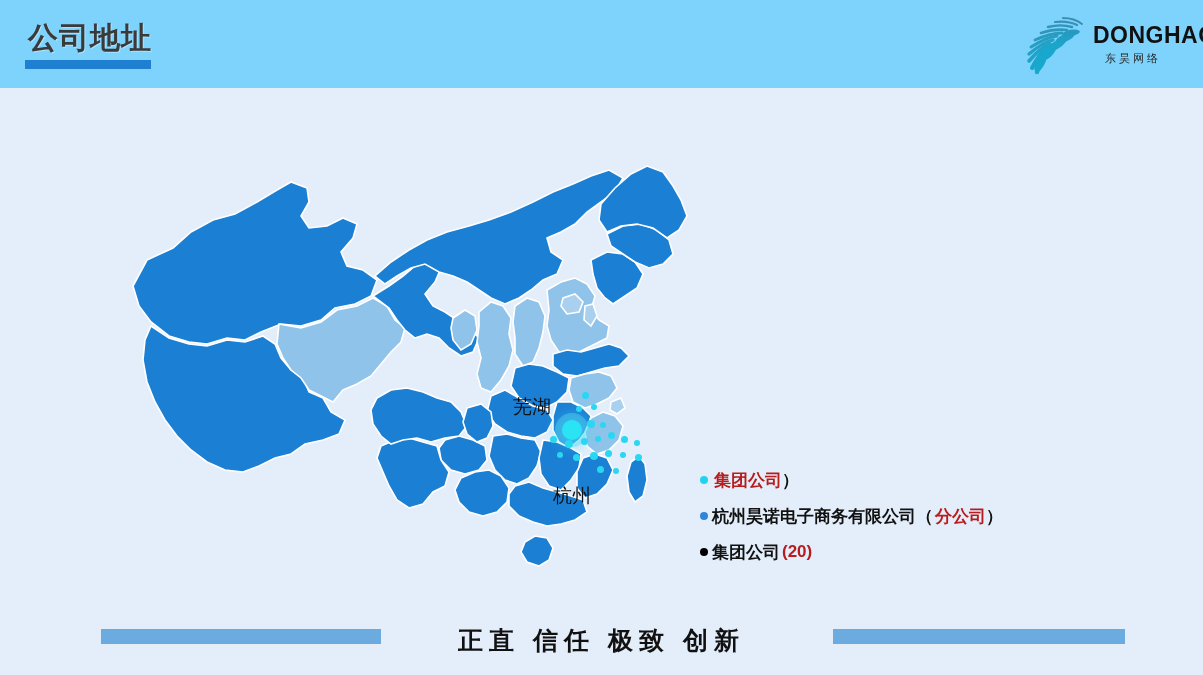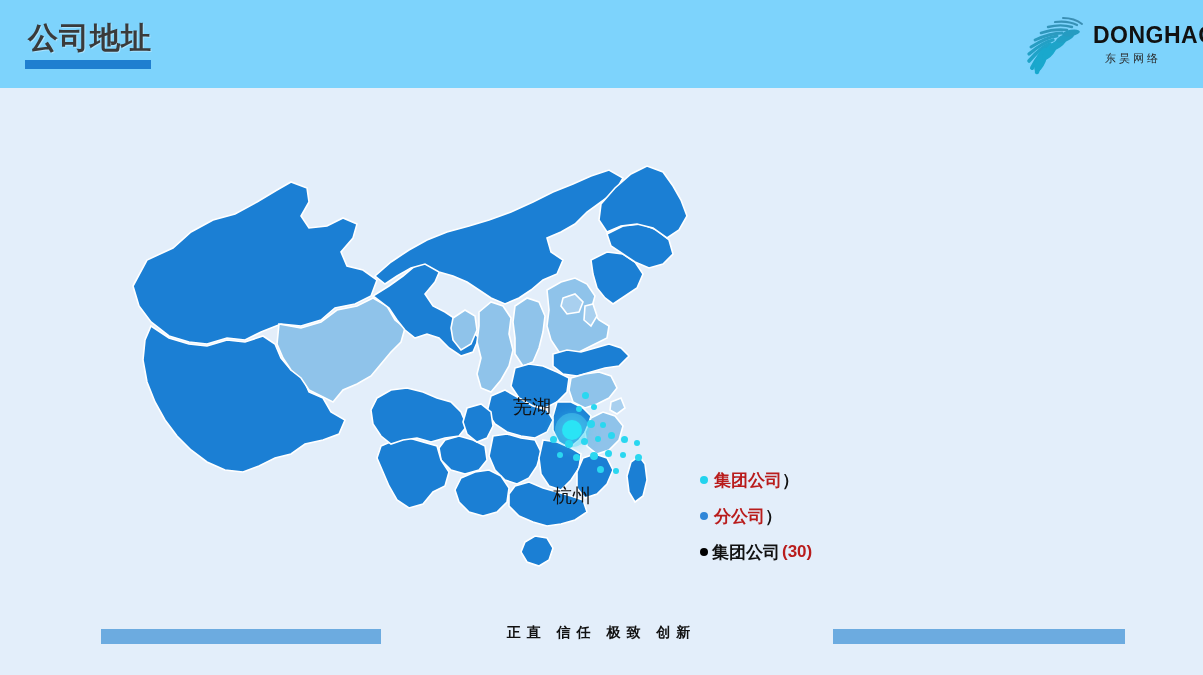--- a/index.html
+++ b/index.html
@@ -68,21 +68,21 @@
   .legend-bullet{
     width:8px;height:8px;border-radius:50%;margin-right:4px;flex:0 0 auto;
   }
   .legend-tag{color:#b91c1c;margin-left:2px;}
   
   .footer-bar{position:absolute;height:15px;background:#6cabe0;top:629px;}
   .footer-bar-left{left:101px;width:280px;}
   .footer-bar-right{right:78px;width:292px;}
   .slogan{
     position:absolute;left:0;right:0;top:624px;text-align:center;
-    font-size:14px;font-weight:bold;color:#111;letter-spacing:6px;
+    font-size:25px;font-weight:bold;color:#111;letter-spacing:6px;
   }
 </style>
 </head>
 <body>
 
 <div class="header">
   <div class="page-title">公司地址</div>
   <div class="title-underline"></div>
 
   <div class="logo">
@@ -207,26 +207,27 @@
 </div>
 
 <div class="legend">
   <div class="legend-row">
     <span class="legend-bullet" style="background:#22d3ee;"></span>
       <span class="legend-tag">集团公司</span>
       <span>）</span>
   </div>
   <div class="legend-row">
     <span class="legend-bullet" style="background:#2f86d8;"></span>
+    <span>杭州昊诺电子商务有限公司（</span>
       <span class="legend-tag">分公司</span>
       <span>）</span>
   </div>
   <div class="legend-row">
     <span class="legend-bullet" style="background:#000000;"></span>
     <span>集团公司</span>
-      <span class="legend-tag">(30)</span>
+      <span class="legend-tag">(20)</span>
       <span></span>
   </div>
 </div>
 
 <div class="footer-bar footer-bar-left"></div>
 <div class="slogan">正直 信任 极致 创新</div>
 <div class="footer-bar footer-bar-right"></div>
 
 </body></html>

